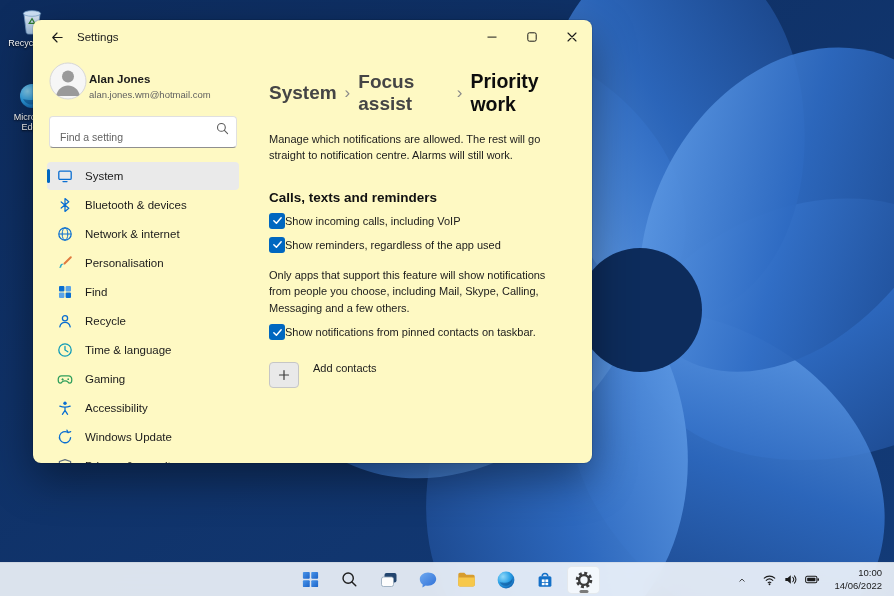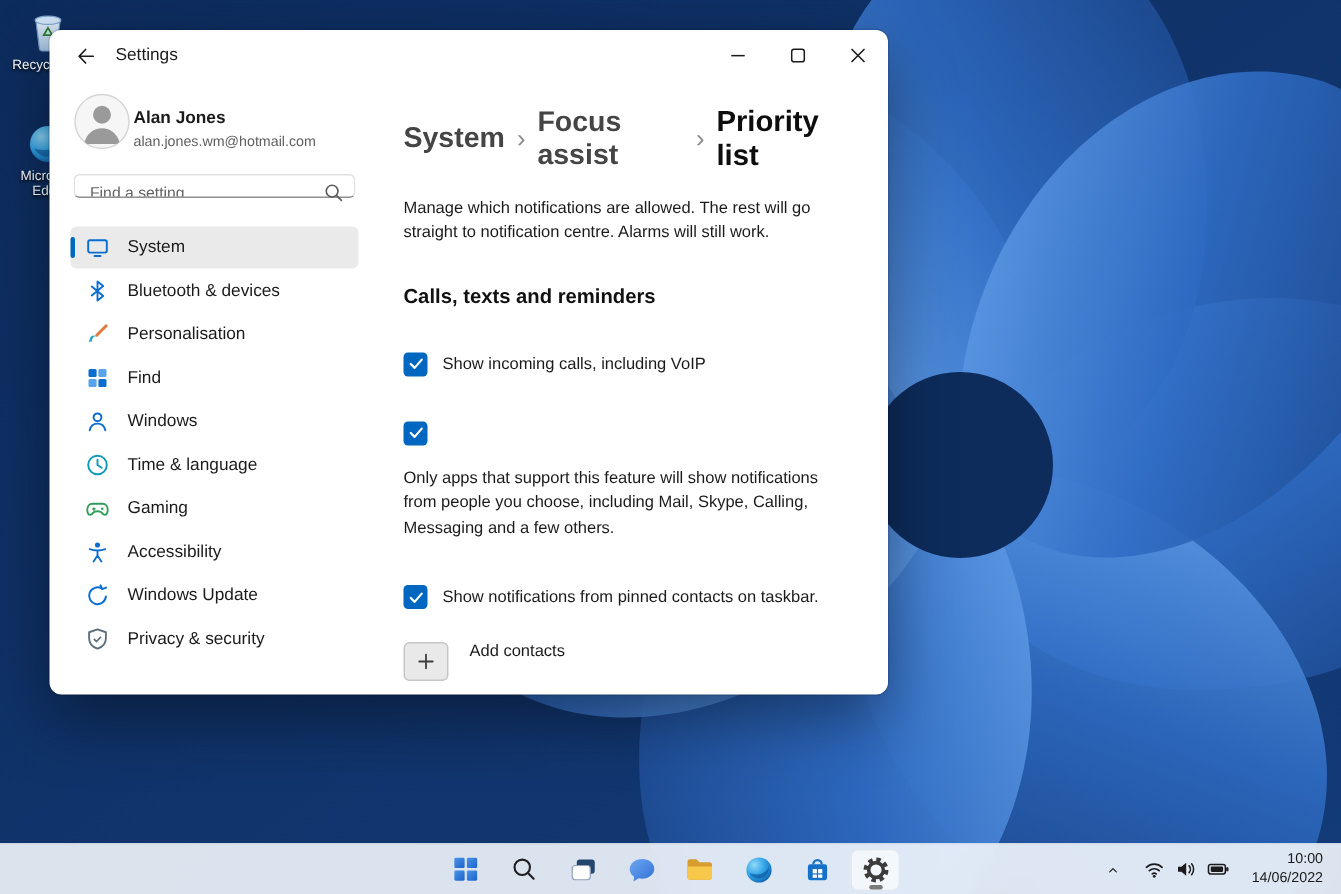--- a/index.html
+++ b/index.html
@@ -11,39 +11,39 @@
   
   .wallpaper{position:absolute;inset:0;z-index:0;}
 
   
   .desktop-icon{position:absolute;width:54px;display:flex;flex-direction:column;
     align-items:center;gap:2px;z-index:1;cursor:default;}
   .di-label{font-size:9px;color:#fff;text-align:center;line-height:1.15;
     text-shadow:0 1px 2px rgba(0,0,0,.9);}
 
   
-  .win{position:absolute;left:33px;top:20px;width:559px;height:443px;background:#ffffff;
+  .win{position:absolute;left:33px;top:20px;width:559px;height:443px;background:#fef9c3;
     border-radius:8px;box-shadow:0 16px 44px rgba(0,0,0,.42),0 0 0 1px rgba(0,0,0,.10);
     z-index:5;display:flex;flex-direction:column;overflow:hidden;}
   .titlebar{height:34px;display:flex;align-items:center;flex:0 0 auto;}
   .back-btn{width:30px;height:24px;margin-left:8px;background:none;border:none;
     display:flex;align-items:center;justify-content:center;border-radius:4px;}
   .win-title{font-size:11.5px;margin-left:6px;}
   .controls{margin-left:auto;display:flex;height:100%;}
   .ctrl{width:40px;height:100%;display:flex;align-items:center;justify-content:center;
     background:none;border:none;border-radius:0;}
   .win-body{flex:1;display:flex;min-height:0;}
 
   
   .sidebar{width:218px;flex:0 0 auto;padding:2px 12px 0 14px;box-sizing:border-box;}
   .profile{display:flex;align-items:flex-end;gap:2px;padding:6px 2px;border-radius:4px;}
   .pname{font-size:11.5px;font-weight:700;}
   .pemail{font-size:9.5px;color:#5f5f5f;margin-top:4px;}
   .searchbox{position:relative;margin:10px 2px 14px;}
-  .searchbox input{width:100%;box-sizing:border-box;height:16px;border:1px solid #e0e0e0;
+  .searchbox input{width:100%;box-sizing:border-box;height:32px;border:1px solid #e0e0e0;
     border-bottom:1px solid #8f8f8f;border-radius:4px;background:#fff;font-size:10.5px;
     padding:10px 26px 0 10px;color:#1b1b1b;font-family:inherit;outline:none;}
   .searchbox input::placeholder{color:#636363;}
   .search-ic{position:absolute;right:8px;top:6px;}
   .nav{display:flex;flex-direction:column;gap:1px;}
   .nav-item{position:relative;display:flex;align-items:center;gap:12px;height:28px;
     padding:0 10px;border-radius:4px;font-size:11.5px;cursor:default;}
   .nav-item.sel{background:#eaeaea;}
   .accent{position:absolute;left:0;top:7px;width:3px;height:14px;border-radius:2px;
     background:#0067c0;}
@@ -52,21 +52,21 @@
   
   .content{flex:1;padding:6px 28px 0 18px;min-width:0;}
   .breadcrumb{display:flex;align-items:center;gap:8px;margin-top:10px;}
   .bc{font-size:19px;font-weight:600;color:#454545;}
   .bc-sep{font-size:17px;color:#8a8a8a;}
   .bc-cur{font-size:19.5px;font-weight:700;color:#0d0d0d;}
   .intro{font-size:11px;line-height:1.45;max-width:348px;margin:16px 0 0;}
   .sec-title{font-size:13.5px;font-weight:700;color:#111;margin:26px 0 0;}
   .sec-title.people{margin-top:36px;}
   .sec-desc{font-size:11px;line-height:1.5;max-width:358px;margin:14px 0 0;}
-  .chk-row{display:flex;align-items:center;gap:10px;margin-top:30px;cursor:default;}
+  .chk-row{display:flex;align-items:center;gap:0;margin-top:8px;cursor:default;}
   .chk{width:16px;height:16px;border-radius:3px;background:#0067c0;display:flex;
     align-items:center;justify-content:center;flex:0 0 auto;}
   .chk-label{font-size:11px;}
   .add-row{display:flex;gap:14px;margin-top:22px;}
   .add-btn{width:30px;height:26px;border:1px solid #c6c6c6;border-radius:4px;
     background:#e9e9e9;display:flex;align-items:center;justify-content:center;}
   .add-label{font-size:11px;}
 
   
   .taskbar{position:absolute;left:0;right:0;bottom:0;height:33px;z-index:10;
@@ -215,40 +215,48 @@
           <span>System</span>
         </div>
         <div class="nav-item">
           <svg class="nav-ic" width="16" height="16" viewBox="0 0 16 16">
             <path d="M4.2 5 L11.8 11.3 L8 14.4 V1.6 L11.8 4.7 L4.2 11" fill="none" stroke="#0a6ed1" stroke-width="1.25" stroke-linejoin="round" stroke-linecap="round"></path>
           </svg>
           <span>Bluetooth &amp; devices</span>
         </div>
         <div class="nav-item">
           <svg class="nav-ic" width="16" height="16" viewBox="0 0 16 16">
+            <circle cx="8" cy="8" r="6.2" fill="none" stroke="#0a6ed1" stroke-width="1.25"></circle>
+            <ellipse cx="8" cy="8" rx="2.8" ry="6.2" fill="none" stroke="#0a6ed1" stroke-width="1"></ellipse>
+            <path d="M2 8 h12" stroke="#0a6ed1" stroke-width="1"></path>
+          </svg>
+          <span>Network &amp; internet</span>
+        </div>
+        <div class="nav-item">
+          <svg class="nav-ic" width="16" height="16" viewBox="0 0 16 16">
             <path d="M13.8 2.2 L7.5 8.5" stroke="#e07a3f" stroke-width="2" stroke-linecap="round"></path>
             <path d="M6.8 9.2 c-1.6.2-2.4 1.5-2.6 3.4 -.8.3-1.6.3-2.2.1 1-.7.8-1.9 1.3-2.8 .5-.9 1.6-1.4 2.6-1.2z" fill="#2aa7c7"></path>
           </svg>
           <span>Personalisation</span>
         </div>
         <div class="nav-item">
           <svg class="nav-ic" width="16" height="16" viewBox="0 0 16 16">
             <rect x="2" y="2" width="5.4" height="5.4" rx="1" fill="#0a6ed1"></rect>
             <rect x="8.6" y="2" width="5.4" height="5.4" rx="1" fill="#59a3e8"></rect>
             <rect x="2" y="8.6" width="5.4" height="5.4" rx="1" fill="#59a3e8"></rect>
             <rect x="8.6" y="8.6" width="5.4" height="5.4" rx="1" fill="#0a6ed1"></rect>
           </svg>
           <span>Find</span>
         </div>
         <div class="nav-item">
           <svg class="nav-ic" width="16" height="16" viewBox="0 0 16 16">
             <circle cx="8" cy="5.2" r="2.6" fill="none" stroke="#0a6ed1" stroke-width="1.3"></circle>
             <path d="M2.8 13.8 c.6-2.8 2.7-4.4 5.2-4.4 s4.6 1.6 5.2 4.4" fill="none" stroke="#0a6ed1" stroke-width="1.3" stroke-linecap="round"></path>
           </svg>
-          <span>Windows</span>
+          <span>Recycle</span>
         </div>
         <div class="nav-item">
           <svg class="nav-ic" width="16" height="16" viewBox="0 0 16 16">
             <circle cx="8" cy="8" r="6.2" fill="none" stroke="#0f9bb8" stroke-width="1.3"></circle>
             <path d="M8 4.5 V8 L10.8 9.8" fill="none" stroke="#0f9bb8" stroke-width="1.3" stroke-linecap="round"></path>
           </svg>
           <span>Time &amp; language</span>
         </div>
         <div class="nav-item">
           <svg class="nav-ic" width="16" height="16" viewBox="0 0 16 16">
@@ -281,21 +289,21 @@
         </div>
       </nav>
     </div>
 
     <div class="content">
       <div class="breadcrumb">
         <span class="bc">System</span>
         <span class="bc-sep">›</span>
         <span class="bc">Focus assist</span>
         <span class="bc-sep">›</span>
-        <span class="bc-cur">Priority list</span>
+        <span class="bc-cur">Priority work</span>
       </div>
 
       <p class="intro">Manage which notifications are allowed. The rest will go straight to notification centre. Alarms will still work.</p>
 
       <h3 class="sec-title">Calls, texts and reminders</h3>
 
       <div class="chk-row">
         <span class="chk">
           <svg width="11" height="11" viewBox="0 0 12 12">
             <path d="M2 6.2 l2.8 2.8 L10 3" fill="none" stroke="#fff" stroke-width="1.6" stroke-linecap="round" stroke-linejoin="round"></path>
@@ -303,20 +311,21 @@
         </span>
         <span class="chk-label">Show incoming calls, including VoIP</span>
       </div>
 
       <div class="chk-row">
         <span class="chk">
           <svg width="11" height="11" viewBox="0 0 12 12">
             <path d="M2 6.2 l2.8 2.8 L10 3" fill="none" stroke="#fff" stroke-width="1.6" stroke-linecap="round" stroke-linejoin="round"></path>
           </svg>
         </span>
+        <span class="chk-label">Show reminders, regardless of the app used</span>
       </div>
 
 
       <p class="sec-desc">Only apps that support this feature will show notifications from people you choose, including Mail, Skype, Calling, Messaging and a few others.</p>
 
       <div class="chk-row">
         <span class="chk">
           <svg width="11" height="11" viewBox="0 0 12 12">
             <path d="M2 6.2 l2.8 2.8 L10 3" fill="none" stroke="#fff" stroke-width="1.6" stroke-linecap="round" stroke-linejoin="round"></path>
           </svg>

